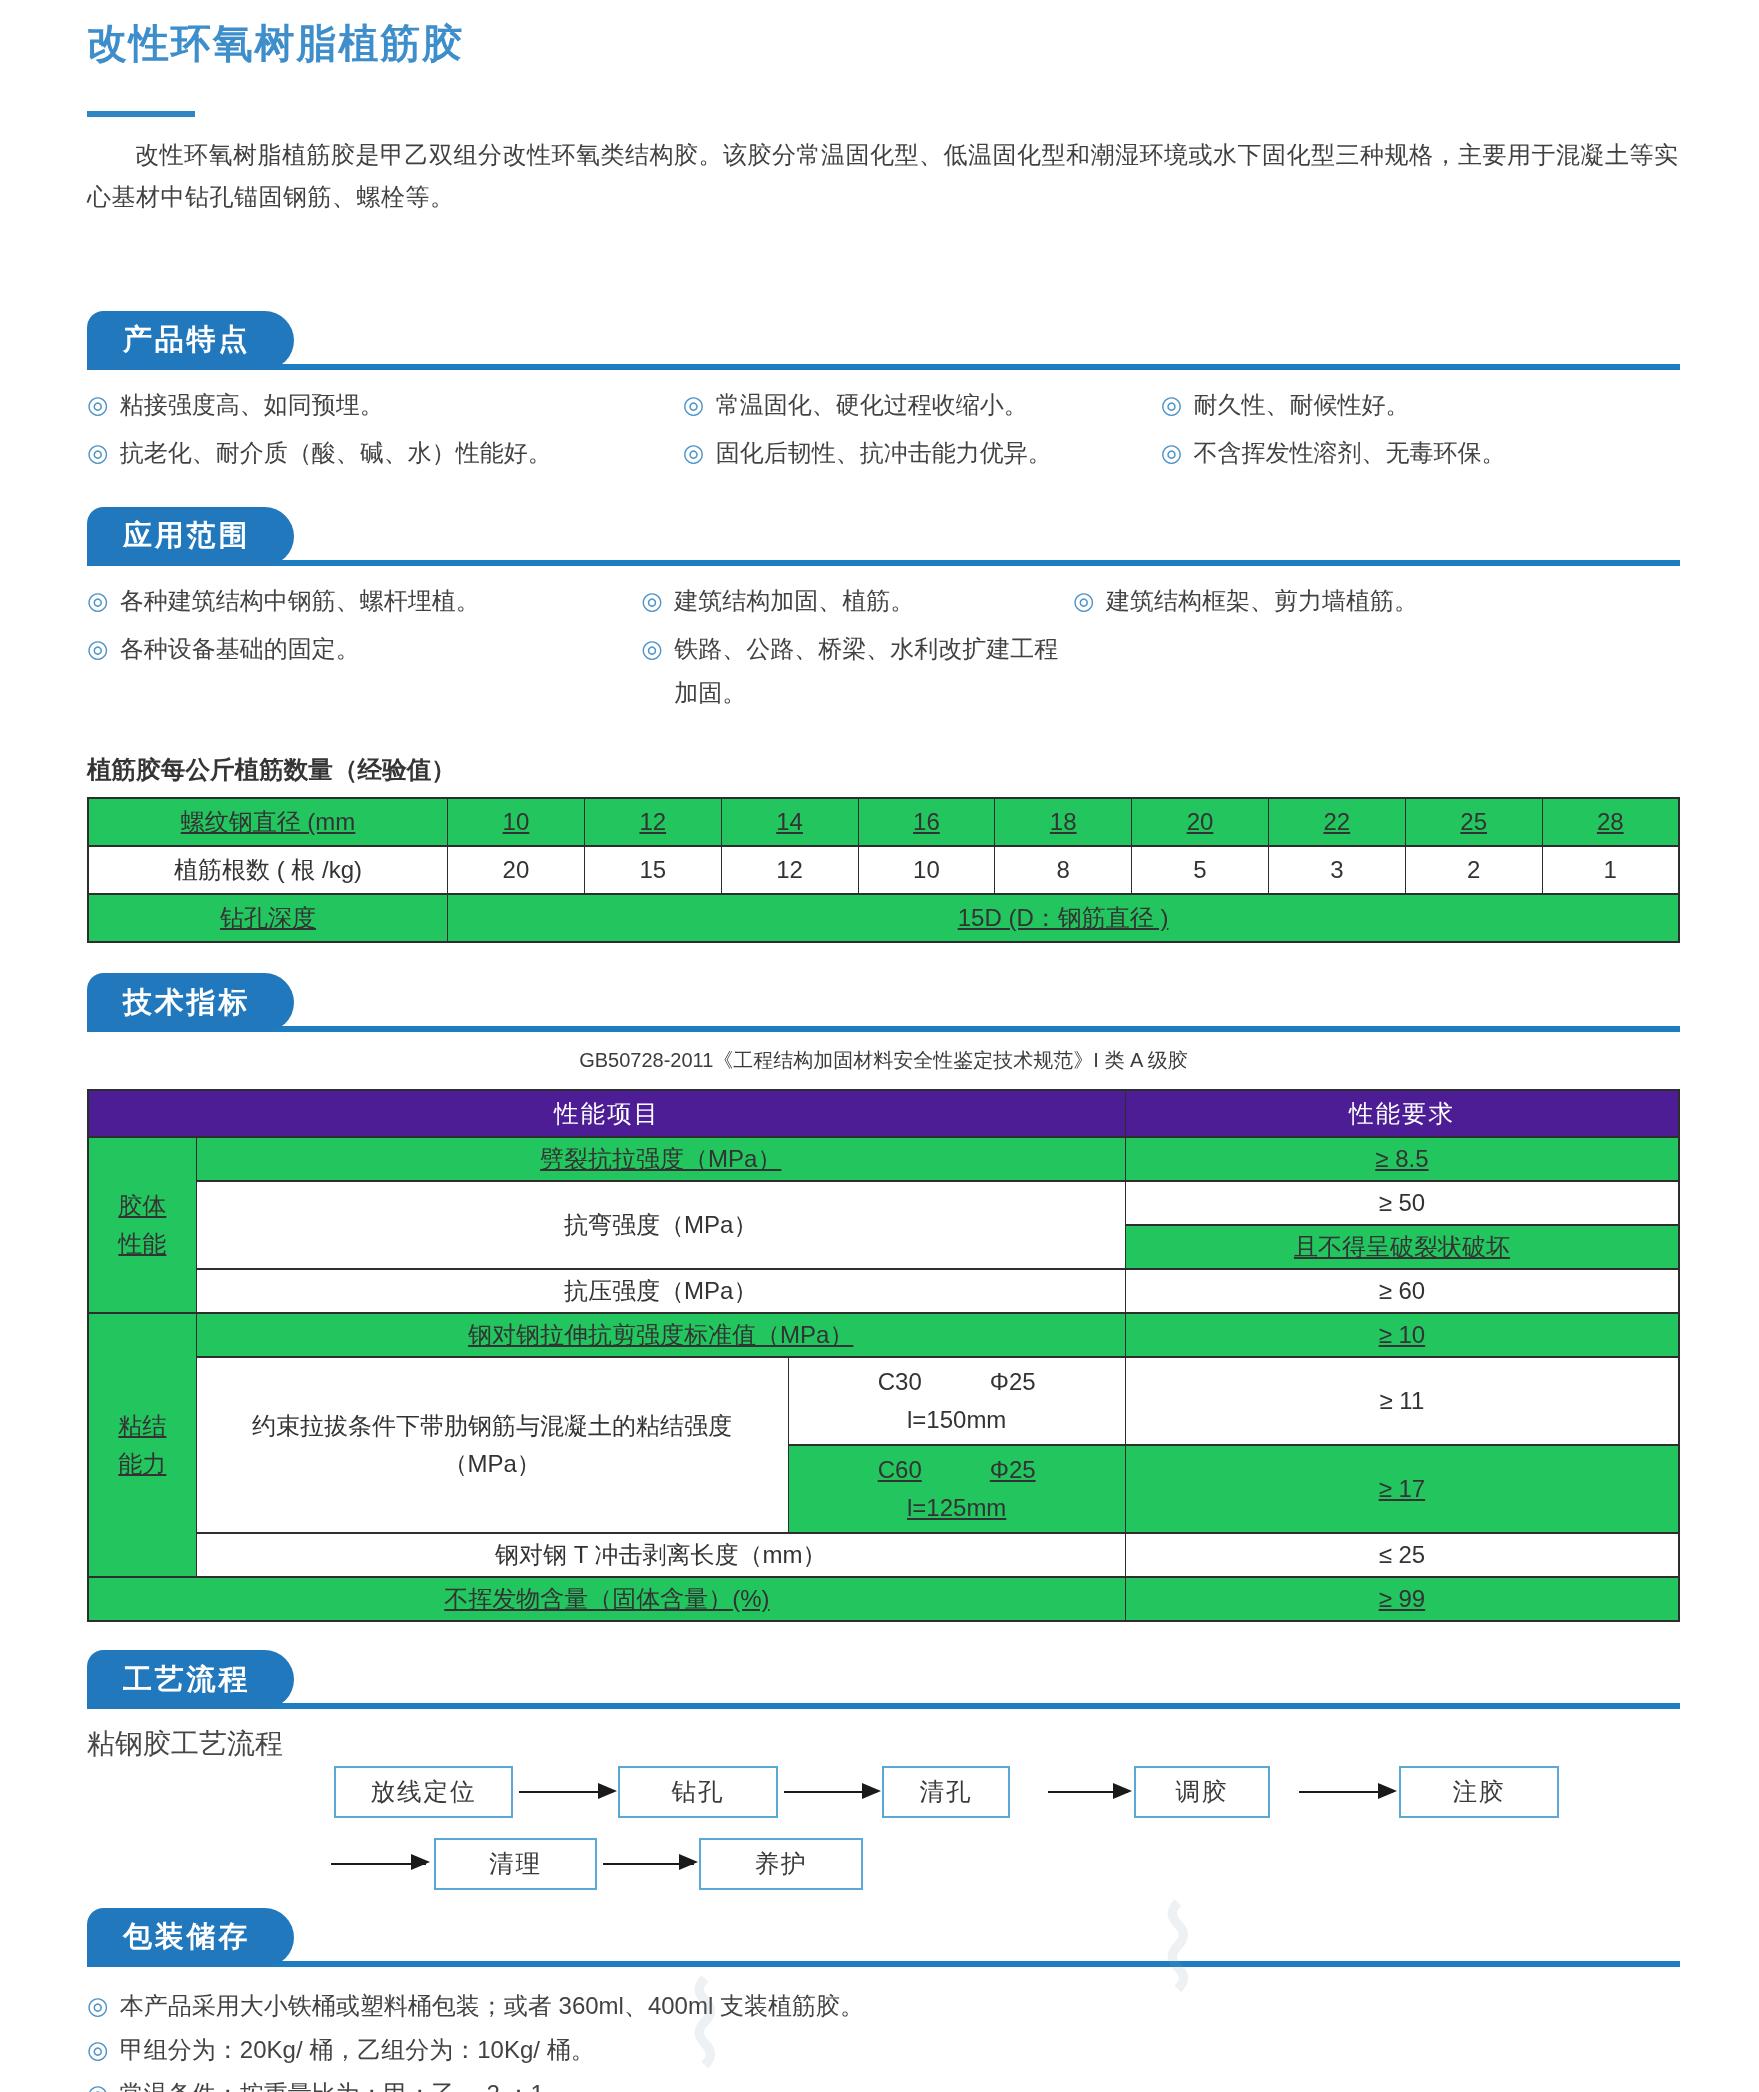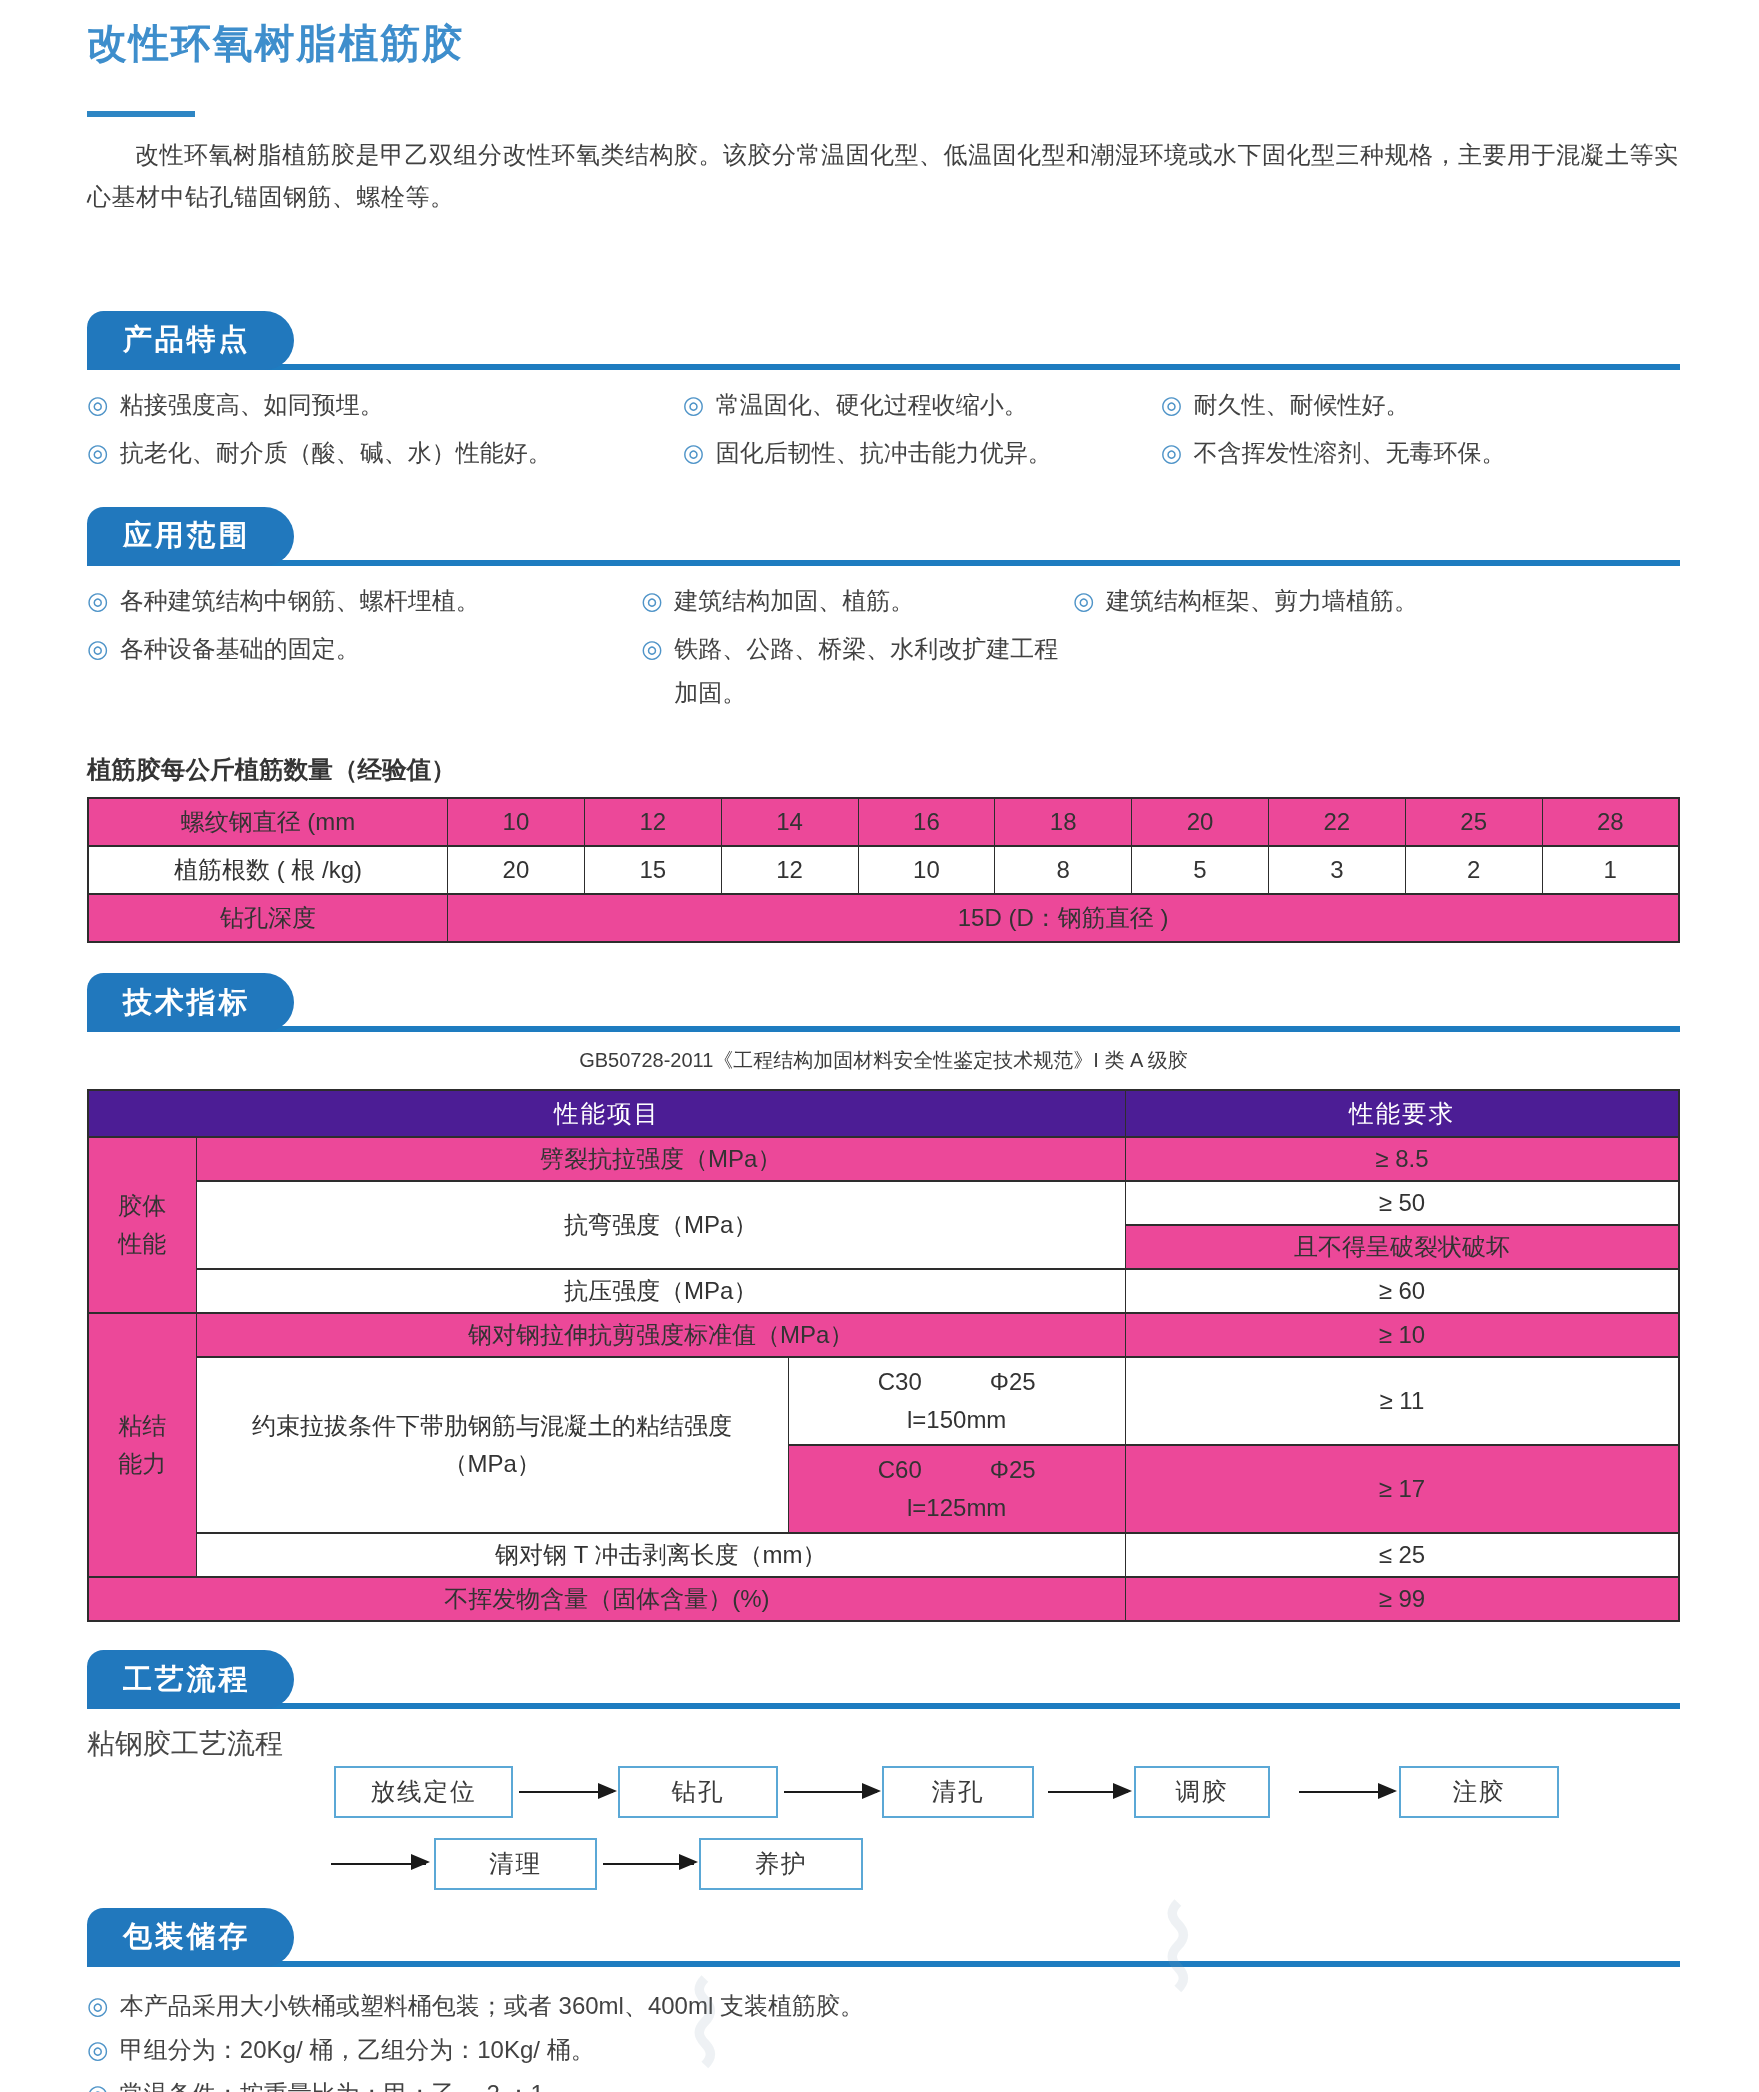--- a/index.html
+++ b/index.html
@@ -48,21 +48,21 @@
   .bullets-stacked .bullet{line-height:44px;}
 
   
   table{border-collapse:collapse;width:100%;table-layout:fixed;}
   .rebar-title{margin-top:38px;font-size:24.6px;font-weight:bold;color:#353535;}
   .rebar-table{margin-top:11.4px;border:2.8px solid #2d2d2d;}
   .rebar-table td{
     border:1.9px solid #2d2d2d;border-top-width:2.8px;border-bottom-width:2.8px;
     height:44px;text-align:center;font-size:24px;color:#333333;
   }
-  .gray{background:#ec4899;}
+  .gray{background:#22c55e;text-decoration:underline;}
 
   .tech-subtitle{margin-top:15px;text-align:center;font-size:20px;color:#3c3c3c;}
   .tech-table{margin-top:15px;border:2.8px solid #2d2d2d;}
   .tech-table th,.tech-table td{
     border:1.9px solid #2d2d2d;border-top-width:2.8px;border-bottom-width:2.8px;
     text-align:center;font-size:24px;color:#333333;font-weight:normal;
     padding:0 5.7px;
   }
   .tech-table th{background:#4c1d95;color:#ffffff;font-size:24.6px;height:45px;letter-spacing:1.9px;}
   .row-s{height:44px;}
@@ -289,21 +289,21 @@
     <div class="section-line"></div>
     <div class="section-badge">工艺流程</div>
   </div>
   <div class="proc-label">粘钢胶工艺流程</div>
 
   <div class="flow">
     <div class="fbox" style="left:247px;top:0;width:179px;">放线定位</div>
     <div class="farrow" style="left:432px;top:25.6px;width:94px;"></div>
     <div class="fbox" style="left:531px;top:0;width:160px;">钻孔</div>
     <div class="farrow" style="left:697px;top:25.6px;width:93px;"></div>
-    <div class="fbox" style="left:795px;top:0;width:152px;">清孔</div>
+    <div class="fbox" style="left:795px;top:0;width:128px;">清孔</div>
     <div class="farrow" style="left:961px;top:25.6px;width:80px;"></div>
     <div class="fbox" style="left:1047px;top:0;width:136px;">调胶</div>
     <div class="farrow" style="left:1212px;top:25.6px;width:94px;"></div>
     <div class="fbox" style="left:1312px;top:0;width:160px;">注胶</div>
 
     <div class="farrow" style="left:244px;top:97px;width:95px;"></div>
     <div class="fbox" style="left:347px;top:72px;width:163px;">清理</div>
     <div class="farrow" style="left:516px;top:97px;width:91px;"></div>
     <div class="fbox" style="left:612px;top:72px;width:164px;">养护</div>
   </div>

